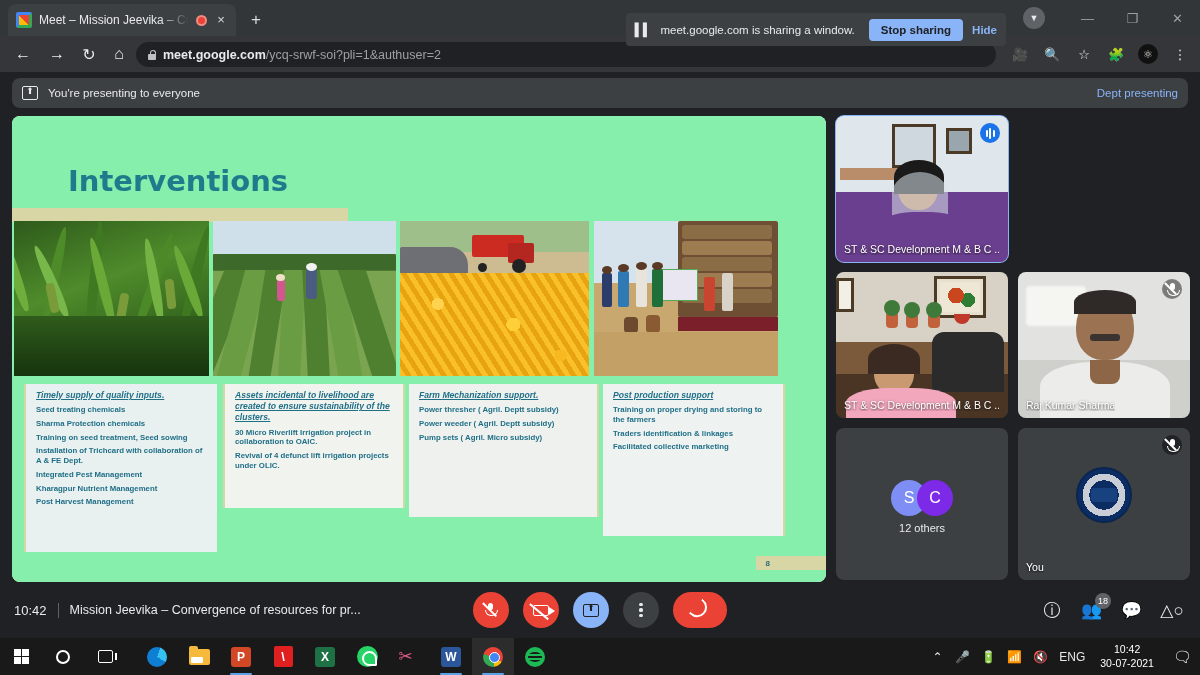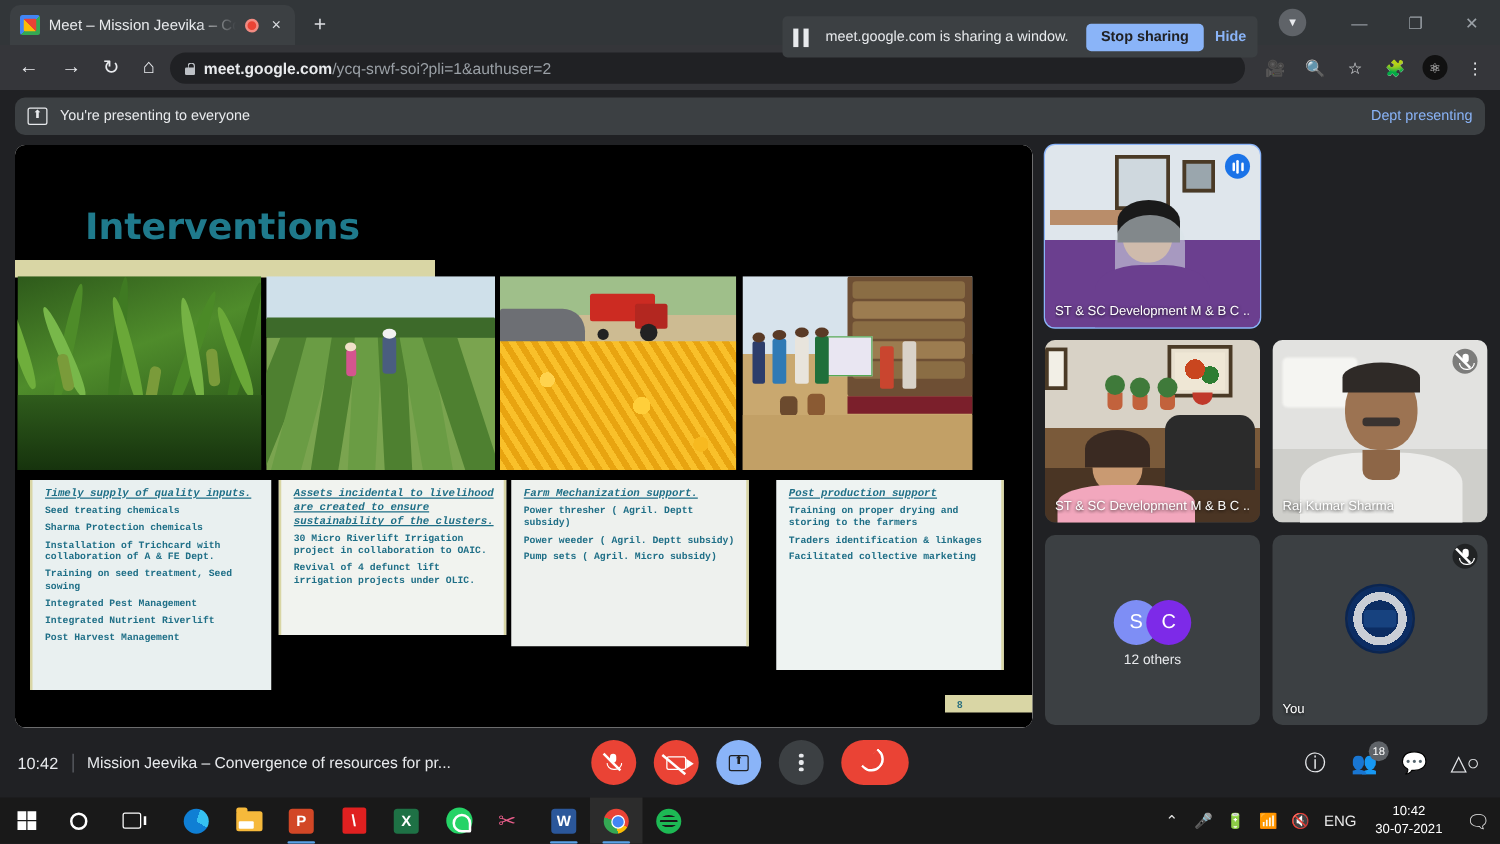--- a/index.html
+++ b/index.html
@@ -122,21 +122,21 @@
     text-align: center; font-size: 9px; color: #e8eaed; line-height: 14px;
   }
   .present-text { color: #e8eaed; font-size: 11.5px; flex: 1 1 auto; }
   .present-stop { color: #8ab4f8; font-size: 11.5px; }
 
   
   .stage {
     position: absolute; left: 12px; top: 44px; width: 814px; height: 466px;
     background: #ffffff; border-radius: 8px; overflow: hidden;
   }
-  .slide { position: absolute; inset: 0; background: #000000; }
+  .slide { position: absolute; inset: 0; background: #86efac; }
   .slide-title {
     position: absolute; left: 56px; top: 48px;
     font-size: 29px; font-weight: bold; color: #1f7a8c;
     font-family: "DejaVu Sans", sans-serif;
   }
   .title-bar-accent {
     position: absolute; left: 0px; top: 92px; width: 336px; height: 14px;
     background: #d9d6a5;
   }
   .bottom-accent {
@@ -175,34 +175,34 @@
   .p3 .tractor { position:absolute; background:#cc2b22; border-radius:2px; }
   .p3 .tarp { position:absolute; background:#6d6f74; border-radius:2px 18px 0 0; }
 
   
   .p4 .bg { position:absolute; inset:0; background: linear-gradient(#d7e3ec 0 40%, #c9a86f 40% 100%); }
   .p4 .sack { position:absolute; background:#8a6d44; border-radius:3px; }
   .p4 .per { position:absolute; border-radius:2px; }
   .p4 .banner { position:absolute; background:#e9e6f2; border:1px solid #5a5; }
 
   
-  .tbox { position: absolute; font-family: Liberation Mono, monospace; }
+  .tbox { position: absolute; font-family: Liberation Sans, sans-serif; }
   .tbox .hd {
     font-size: 8.6px; font-weight: bold; font-style: italic; color: #1f6f87;
     text-decoration: underline; line-height: 1.3; margin-bottom: 4px;
   }
   .tbox p { font-size: 7.8px; font-weight: bold; color: #1f6f87; line-height: 1.25; margin-bottom: 4px; }
   .b1 { left: 12px; top: 268px; width: 193px; background: #e9f0f0; padding: 6px 8px 8px 10px; height: 168px; }
   .b2 { left: 211px; top: 268px; width: 182px; background: #f1f3ef; padding: 6px 8px 8px 10px; height: 124px; }
   .b3 { left: 397px; top: 268px; width: 190px; background: #eef1ee; padding: 6px 8px 8px 10px; height: 133px; }
   .b4 { left: 591px; top: 268px; width: 182px; background: #eef3f2; padding: 6px 8px 8px 10px; height: 152px; }
   .b1 { border-left: 2px solid #d9d6a5; }
   .b2 { border-left: 2px solid #d9d6a5; border-right: 2px solid #d9d6a5; }
   .b3 { border-right: 2px solid #d9d6a5; }
-  .b4 { border-right: 2px solid #d9d6a5; margin-left: 18px; }
+  .b4 { border-right: 2px solid #d9d6a5; }
 
   
   .tiles { position: absolute; left: 836px; top: 44px; width: 356px; height: 466px; }
   .tile {
     position: absolute; width: 172px; height: 146px;
     background: #3c4043; border-radius: 8px; overflow: hidden;
   }
   .tile.t1 { left: 0;   top: 0;   }
   .tile.t2 { left: 182px; top: 0; }
   .tile.t3 { left: 0;   top: 156px; }
@@ -483,24 +483,24 @@
             <div class="per" style="left:30px; top:96px; width:14px; height:16px; background:#6b4a2e; border-radius:4px"></div>
             <div class="per" style="left:52px; top:94px; width:14px; height:18px; background:#8a5a33; border-radius:4px"></div>
             <div style="position:absolute;left:0;bottom:0;width:184px;height:44px;background:#c2a066"></div>
           </div>
         </div>
 
         <div class="tbox b1">
           <div class="hd">Timely supply of quality inputs.</div>
           <p>Seed treating chemicals</p>
           <p>Sharma Protection chemicals</p>
+          <p>Training on seed treatment, Seed sowing</p>
           <p>Installation of Trichcard with collaboration  of A &amp; FE Dept.</p>
-          <p>Training on seed treatment, Seed sowing</p>
           <p>Integrated Pest Management</p>
-          <p>Integrated Nutrient Riverlift</p>
+          <p>Kharagpur Nutrient Management</p>
           <p>Post Harvest Management</p>
         </div>
 
         <div class="tbox b2">
           <div class="hd">Assets incidental to livelihood are created to ensure sustainability of the clusters.</div>
           <p>30 Micro Riverlift Irrigation project in collaboration to OAIC.</p>
           <p>Revival of 4 defunct lift irrigation projects under OLIC.</p>
         </div>
 
         <div class="tbox b3">

